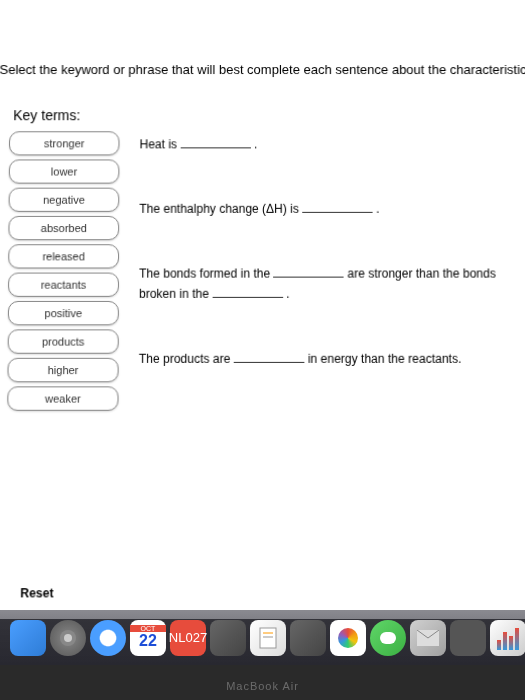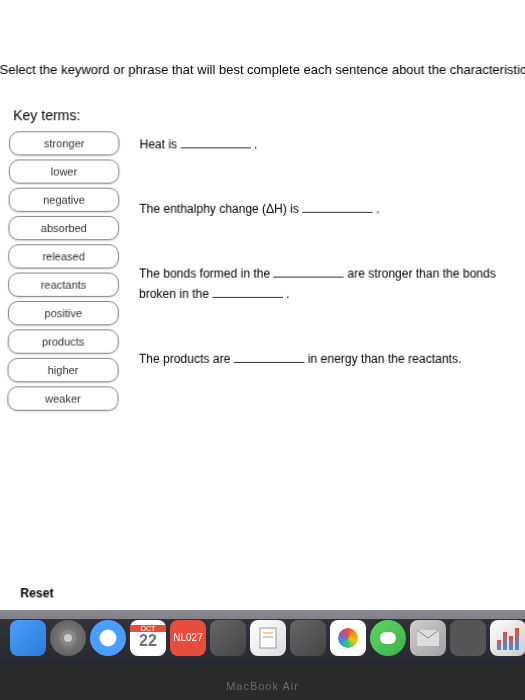--- a/index.html
+++ b/index.html
@@ -106,22 +106,22 @@
       align-items: center;
       justify-content: center;
       font-size: 10px;
       color: #fff;
       flex-shrink: 0;
     }
     .dock-finder { background: linear-gradient(135deg, #4a9eff, #2e7cd6); }
     .dock-launchpad { background: radial-gradient(circle, #888, #555); border-radius: 50%; }
     .dock-safari { background: radial-gradient(circle, #fff 30%, #4a9eff 35%); border-radius: 50%; }
     .dock-cal { background: #fff; color: #e74c3c; font-size: 8px; flex-direction: column; }
-    .dock-cal-num { color: #737373; font-size: 16px; font-weight: bold; }
-    .dock-tag { background: #e74c3c; color: #fff; font-size: 10px; }
+    .dock-cal-num { color: #1d4ed8; font-size: 16px; font-weight: bold; }
+    .dock-tag { background: #e74c3c; color: #fff; font-size: 13px; }
     .dock-generic { background: linear-gradient(135deg, #666, #444); }
     .dock-pages { background: linear-gradient(135deg, #fff, #ddd); }
     .dock-photos { background: #fff; }
     .dock-flower { 
       background: conic-gradient(#e74c3c, #f39c12, #f1c40f, #2ecc71, #3498db, #9b59b6, #e74c3c);
       border-radius: 50%;
       width: 20px; height: 20px;
     }
     .dock-msg { background: linear-gradient(135deg, #5fd668, #3cb043); border-radius: 50%; }
     .dock-bubble { width: 16px; height: 12px; background: #fff; border-radius: 6px; }

